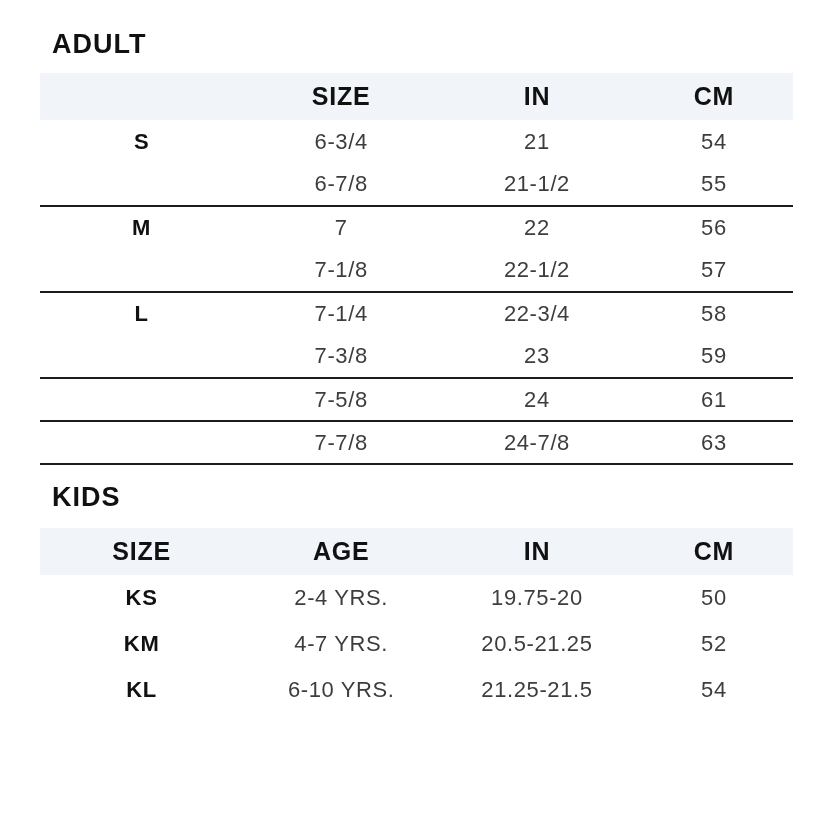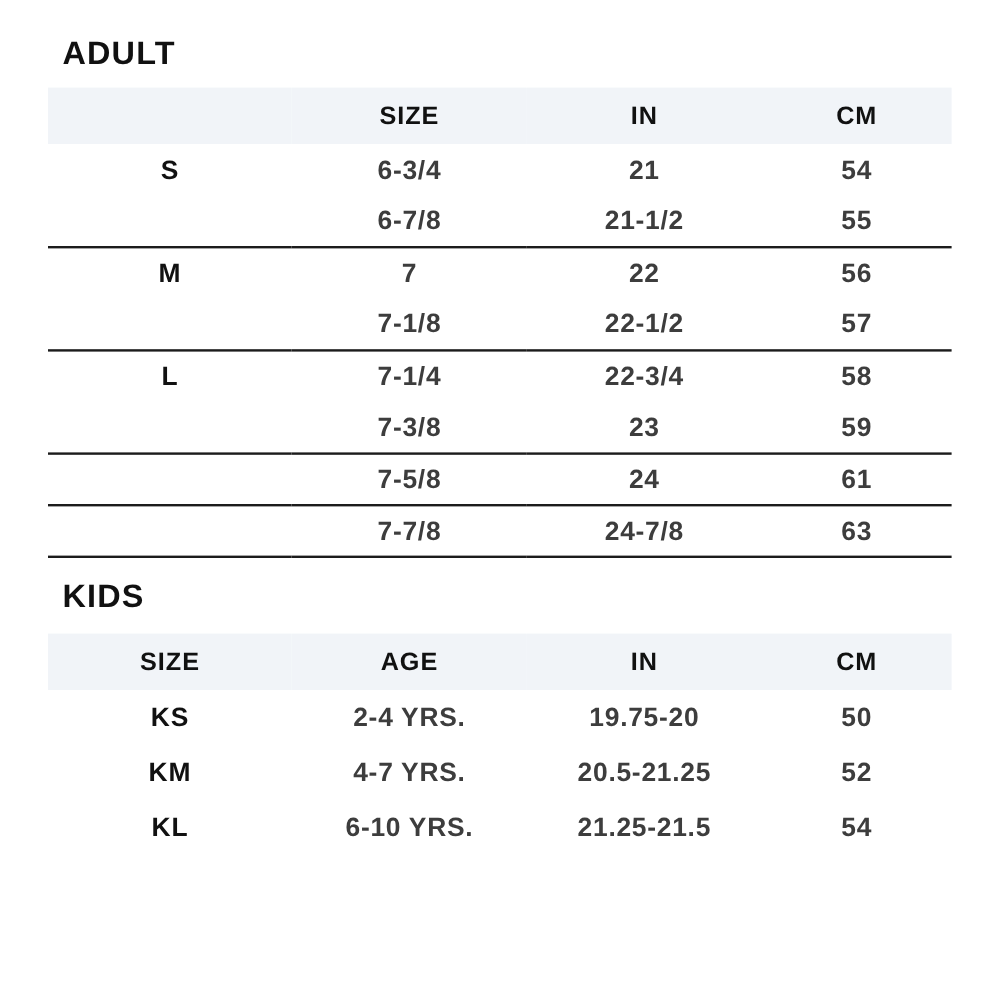--- a/index.html
+++ b/index.html
@@ -29,34 +29,34 @@
   }
   .section-title.kids { margin-top: 18px; margin-bottom: 17px; }
   table.size-table {
     width: 753px;
     border-collapse: collapse;
     table-layout: fixed;
   }
   table.size-table thead th {
     background: var(--header-bg);
     height: 47px;
-    font-size: 21px;
+    font-size: 25px;
     font-weight: 800;
     letter-spacing: 0.8px;
     color: var(--heading-text);
     text-align: center;
     vertical-align: middle;
     padding: 0;
   }
   table.size-table tbody td {
     height: 43px;
     text-align: center;
     vertical-align: middle;
     font-size: 22px;
-    font-weight: 700;
+    font-weight: 400;
     letter-spacing: 0.6px;
     color: var(--data-text);
     padding: 0;
   }
   table.size-table.kids-table tbody td { height: 46px; }
   table.size-table tbody td.row-label {
     font-weight: 800;
     letter-spacing: 0.8px;
     color: var(--heading-text);
   }

